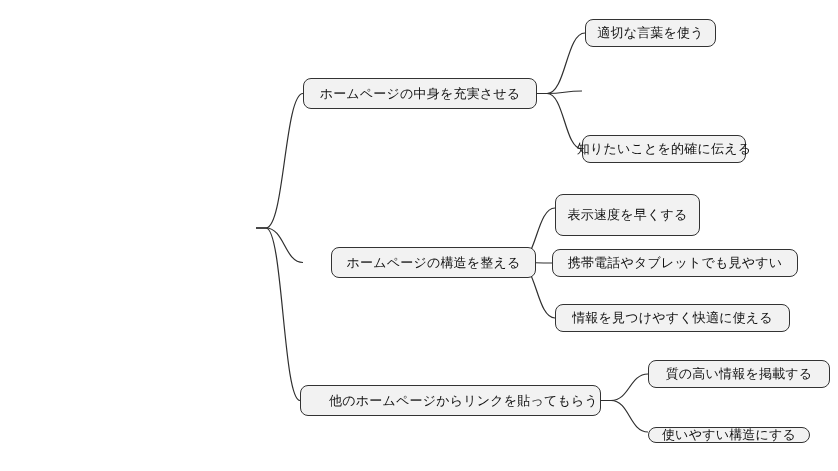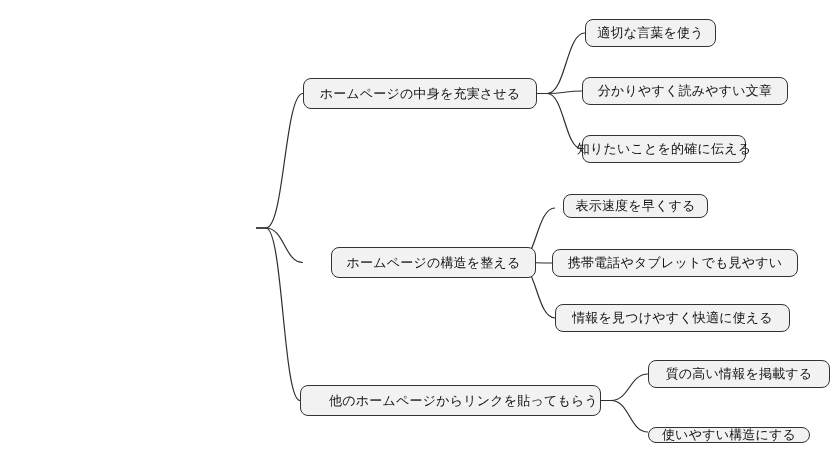--- a/index.html
+++ b/index.html
@@ -36,21 +36,21 @@
     letter-spacing: 0.2px;
   }
   
   #n-root { left: 10px;  top: 213px; width: 246px; height: 30px; }
   #n-b1   { left: 303px; top: 78px;  width: 234px; height: 31px; }
   #n-b2   { left: 303px; top: 247px; width: 205px; height: 31px; margin-left: 28px; }
   #n-b3   { left: 300px; top: 385px; width: 301px; height: 31px; padding-left: 26px; }
   #n-l11  { left: 585px; top: 19px;  width: 131px; height: 28px; }
   #n-l12  { left: 582px; top: 77px;  width: 206px; height: 28px; }
   #n-l13  { left: 582px; top: 135px; width: 164px; height: 28px; }
-  #n-l21  { left: 555px; top: 194px; width: 145px; height: 24px; margin-left: 8px; }
+  #n-l21  { left: 555px; top: 194px; width: 145px; height: 42px; }
   #n-l22  { left: 552px; top: 249px; width: 246px; height: 28px; }
   #n-l23  { left: 555px; top: 304px; width: 235px; height: 28px; }
   #n-l31  { left: 648px; top: 360px; width: 182px; height: 28px; text-align: right; }
   #n-l32  { left: 648px; top: 427px; width: 162px; height: 16px; }
 </style>
 </head>
 <body>
 
 <div class="canvas">
 
@@ -64,21 +64,20 @@
     <path d="M508,262.5 L518,262.5 C536.5,262.5 536.5,208 555,208"></path>
     <path d="M508,262.5 L518,262.5 C535,262.5 535,263 552,263"></path>
     <path d="M508,262.5 L518,262.5 C536.5,262.5 536.5,318 555,318"></path>
     <path d="M601,400.5 L611,400.5 C629.5,400.5 629.5,374 648,374"></path>
     <path d="M601,400.5 L611,400.5 C629.5,400.5 629.5,432 648,432"></path>
   </svg>
 
 
   <div class="node" id="n-b1">ホームページの中身を充実させる</div>
   <div class="node" id="n-l11">適切な言葉を使う</div>
-  <div class="node" id="n-l12">分かりやすく読みやすい文章</div>
   <div class="node" id="n-l13">知りたいことを的確に伝える</div>
 
   <div class="node" id="n-b2">ホームページの構造を整える</div>
   <div class="node" id="n-l21">表示速度を早くする</div>
   <div class="node" id="n-l22">携帯電話やタブレットでも見やすい</div>
   <div class="node" id="n-l23">情報を見つけやすく快適に使える</div>
 
   <div class="node" id="n-b3">他のホームページからリンクを貼ってもらう</div>
   <div class="node" id="n-l31">質の高い情報を掲載する</div>
   <div class="node" id="n-l32">使いやすい構造にする</div>

